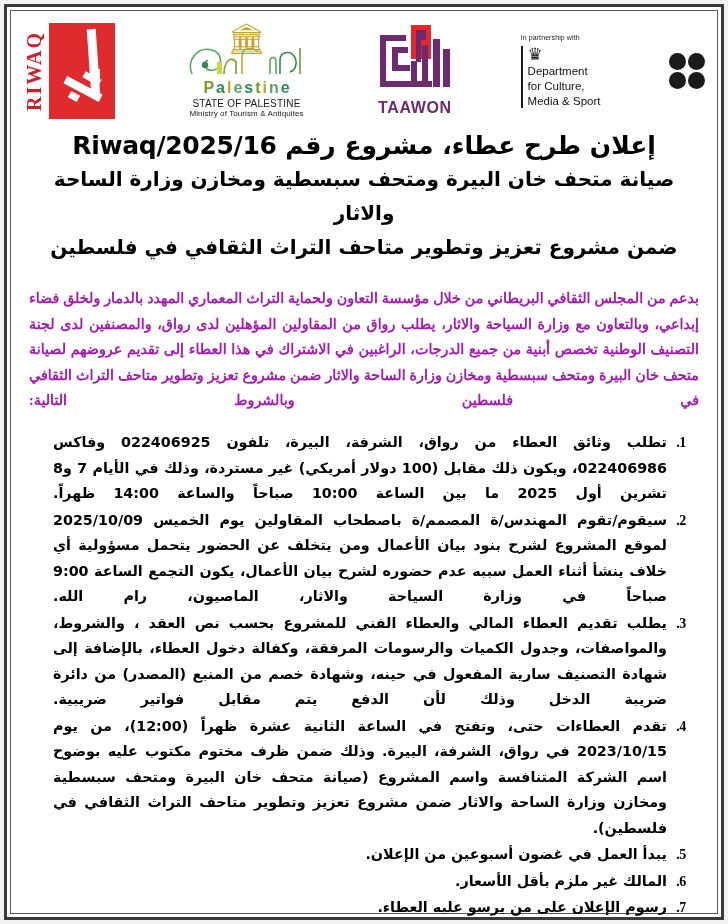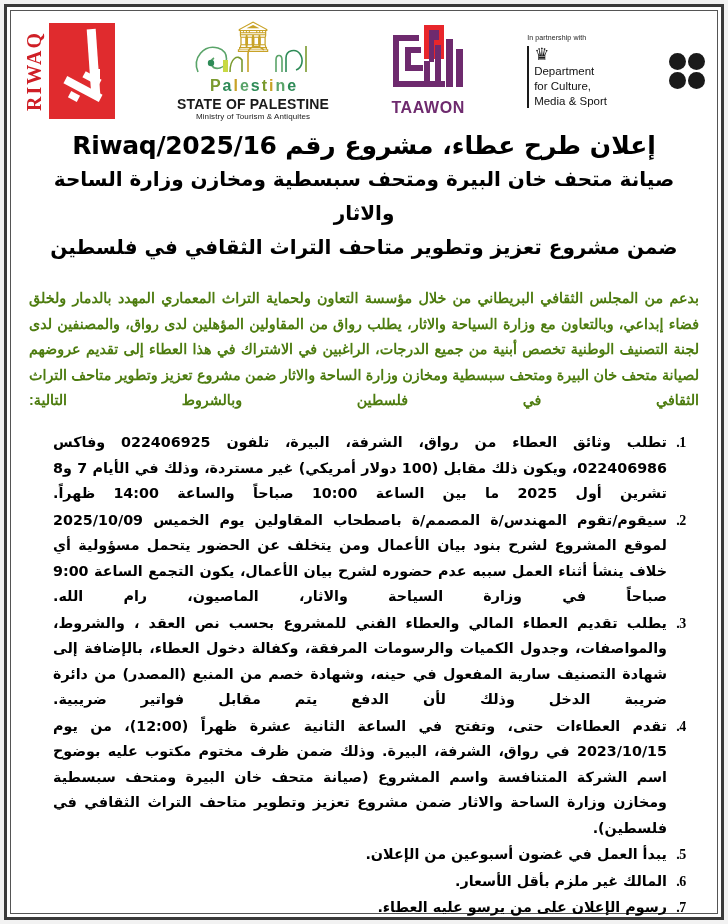--- a/index.html
+++ b/index.html
@@ -83,21 +83,21 @@
   .dcms-right { display: flex; flex-direction: column; gap: 2px; }
   .crest { line-height: 1; font-size: 17px; color: #1a1a1a; }
   .dcms-name {
     font-family: "Liberation Sans", sans-serif;
     font-size: 11.5px;
     line-height: 13px;
     color: #111111;
   }
 
   
-  .taawon { display: flex; flex-direction: column; align-items: center; }
+  .taawon { display: flex; flex-direction: column; }
   .taawon-mark { position: relative; width: 74px; height: 72px; }
   .tw { position: absolute; background: #6e2a6e; }
   .tw-red { position: absolute; background: #e8262b; }
   .taawon-word {
     font-family: "Liberation Sans", sans-serif;
     font-weight: bold;
     font-size: 16px;
     letter-spacing: 0.6px;
     color: #6e2a6e;
     margin-top: 2px;
@@ -112,22 +112,22 @@
   .pal-word {
     display: flex;
     gap: 2px;
     font-family: "Liberation Sans", sans-serif;
     font-size: 16px;
     font-weight: bold;
     line-height: 16px;
   }
   .pal-sub1 {
     font-family: "Liberation Sans", sans-serif;
-    font-weight: bold;
-    font-size: 14px;
+    font-weight: normal;
+    font-size: 10px;
     color: #1a1a1a;
     margin-top: 2px;
     letter-spacing: 0.2px;
   }
   .pal-sub2 {
     font-family: "Liberation Sans", sans-serif;
     font-size: 8px;
     color: #1a1a1a;
     letter-spacing: 0.1px;
   }
@@ -174,27 +174,27 @@
   }
 
   
   .body-block {
     padding: 8px 10px 0 10px;
     flex: 1 1 auto;
     display: flex;
     flex-direction: column;
   }
   .intro {
-    font-family: Liberation Sans, sans-serif;
+    font-family: Liberation Serif, serif;
     font-weight: bold;
     font-size: 14.3px;
     line-height: 25.5px;
     text-align: justify;
     text-align-last: justify;
-    color: #4d7c0f;
+    color: #a21caf;
     letter-spacing: -0.35px;
   }
   ol.terms {
     margin: 2px 0 0 0;
     padding: 0 26px 0 0;
     list-style-position: outside;
     list-style-type: decimal;
   }
   ol.terms > li {
     font-family: "DejaVu Sans", sans-serif;

